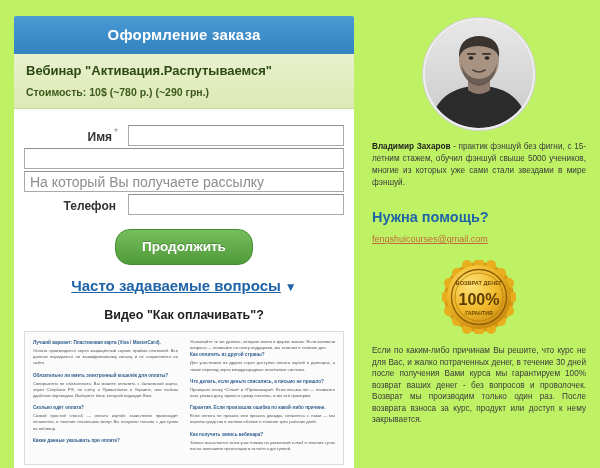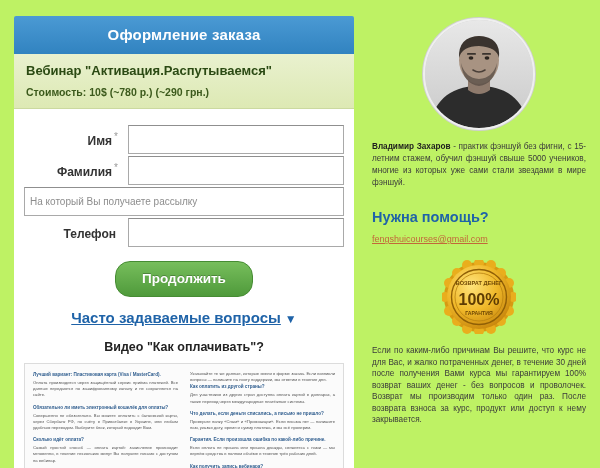--- a/index.html
+++ b/index.html
@@ -83,25 +83,25 @@
   }
   .form-label .req {
     color: #999999;
     font-weight: normal;
     font-size: 10px;
     vertical-align: super;
     margin-left: 2px;
   }
   .form-input {
     flex: 1 1 auto;
-    height: 29px;
+    height: 21px;
     border: 1px solid #a9a9a9;
     border-top-color: #8f8f8f;
     background: #ffffff;
-    font-size: 10px;
+    font-size: 14px;
     font-family: "Liberation Sans", sans-serif;
     padding: 0 5px;
     color: #444444;
     box-sizing: border-box;
     outline: none;
   }
   .form-input::placeholder {
     color: #8d8d8d;
     font-style: normal;
   }
@@ -258,21 +258,20 @@
     </div>
 
     <div class="form-area">
 
       <div class="form-row">
         <div class="form-label"><span>Имя</span><span class="req">*</span></div>
         <input class="form-input" type="text" placeholder="" style="">
       </div>
 
       <div class="form-row">
-        <div class="form-label"><span>Фамилия</span><span class="req">*</span></div>
         <input class="form-input" type="text" placeholder="" style="">
       </div>
 
       <div class="form-row">
         <input class="form-input" type="text" placeholder="На который Вы получаете рассылку" style="">
       </div>
 
       <div class="form-row">
         <div class="form-label"><span>Телефон</span><span class="req"></span></div>
         <input class="form-input" type="text" placeholder="" style="">

